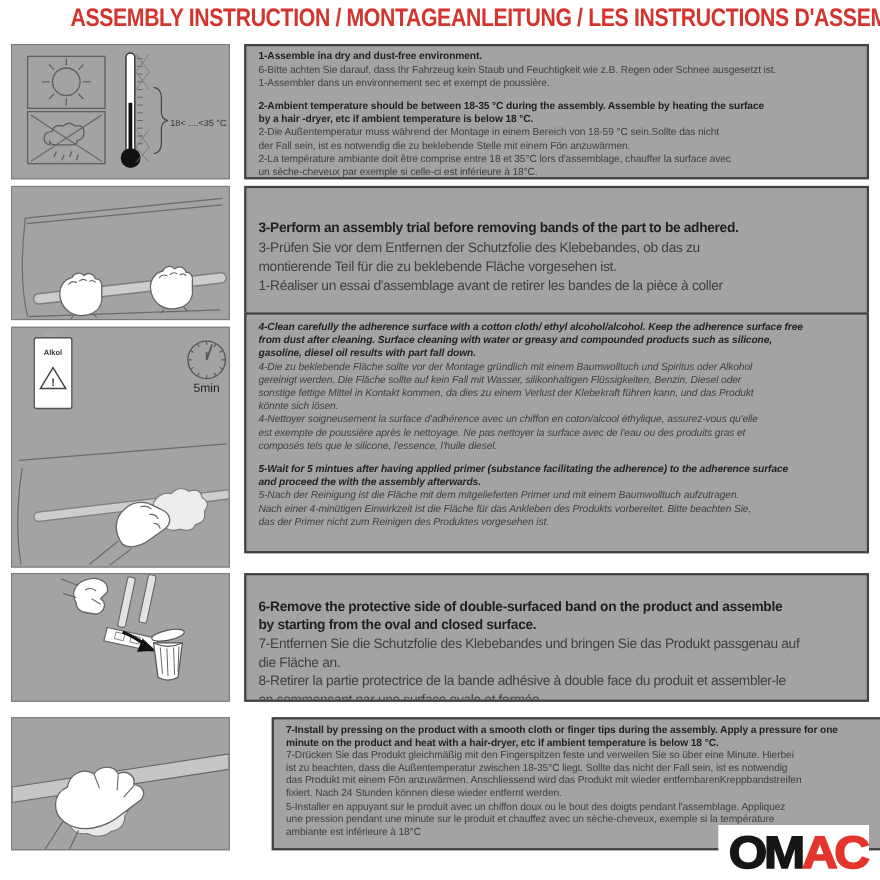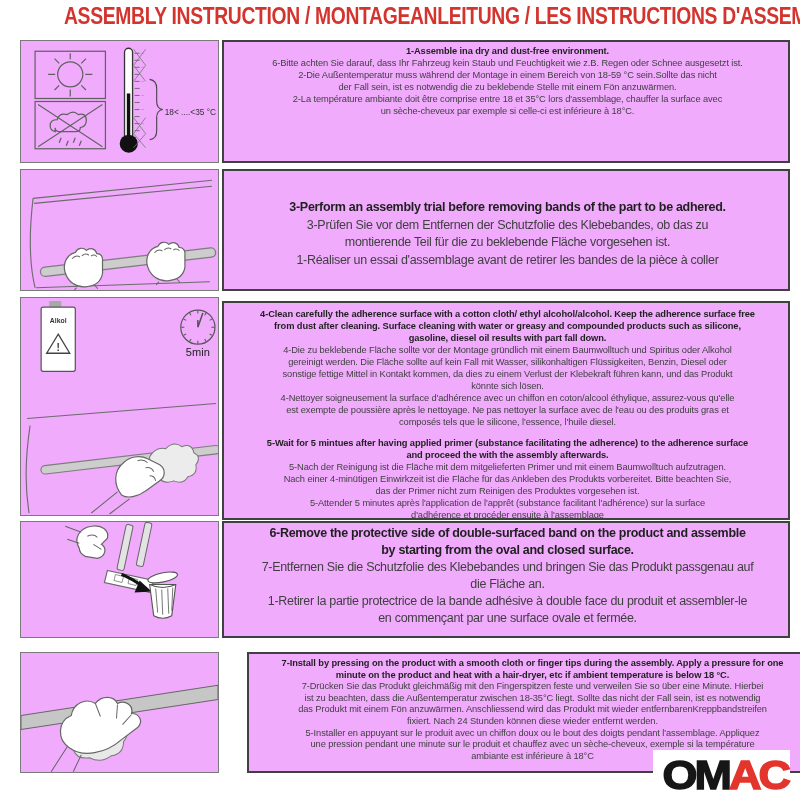--- a/index.html
+++ b/index.html
@@ -1,22 +1,22 @@
 <!DOCTYPE html>
 <html><head>
 <meta charset="utf-8">
 <style>
   html,body{margin:0;padding:0;background:#ffffff;}
   .page{position:relative;width:800px;height:800px;background:#fff;overflow:hidden;
         font-family:"Liberation Sans", sans-serif;}
   .header-title{position:absolute;top:3px;left:0;width:800px;text-align:center;margin:0;
         font-size:23px;font-weight:700;color:#d4342e;letter-spacing:-0.4px;
         transform:scaleX(0.84);transform-origin:50% 50%;white-space:nowrap;}
-  .cell{position:absolute;background:#f0abfc;box-sizing:border-box;overflow:hidden;text-align:center;}
-  .cell.left{left:20px;width:199px;border:1.5px solid #7a7a7a;}
+  .cell{position:absolute;background:#a3a3a3;box-sizing:border-box;overflow:hidden;}
+  .cell.left{left:10px;width:199px;border:1.5px solid #7a7a7a;}
   .cell.right{left:222px;width:568px;border:2px solid #404040;
         padding:3px 8px 0 11px;color:#3f3f3f;}
   .cell.right p{margin:0;white-space:pre-line;}
   .small{font-size:9.3px;line-height:12px;letter-spacing:-0.1px;}
   .big{font-size:12.5px;line-height:17.5px;letter-spacing:-0.3px;}
   .r4c{line-height:17px;}
   .r5c p{line-height:11.6px;}
   p.b{font-weight:700;color:#1f1f1f;}
   p.gap{margin-top:9px !important;}
   svg{display:block;width:100%;height:100%;}
@@ -56,20 +56,23 @@
         </g>
         <path d="M112,8 L124,24 M124,8 L112,24 M112,24 L124,40 M124,24 L112,40 M112,76 L124,92 M124,76 L112,92 M112,92 L124,106 M124,92 L112,106" stroke="#777" stroke-width="0.8" fill="none"></path>
         <path d="M128,38 q7,1 7,9 v13 q0,7 6,8 q-6,1 -6,8 v13 q0,8 -7,9" stroke="#444" stroke-width="1.1" fill="none"></path>
         <text x="143" y="73" font-size="8.2" fill="#333" textLength="51" lengthAdjust="spacingAndGlyphs">18&lt; ....&lt;35 °C</text>
       </g>
     </svg>
   </div>
   <div class="cell right small" style="top:40px;height:123px;">
     <p class="b">1-Assemble ina dry and dust-free environment.</p>
     <p>6-Bitte achten Sie darauf, dass Ihr Fahrzeug kein Staub und Feuchtigkeit wie z.B. Regen oder Schnee ausgesetzt ist.</p>
+    <p>1-Assembler dans un environnement sec et exempt de poussière.</p>
+    <p class="b gap">2-Ambient temperature should be between 18-35 °C  during the assembly. Assemble by heating the surface
+by a hair -dryer, etc if ambient temperature is below 18 °C.</p>
     <p>2-Die Außentemperatur muss während der Montage in einem Bereich von 18-59 °C  sein.Sollte das nicht
 der Fall sein, ist es notwendig die zu beklebende Stelle mit einem Fön anzuwärmen.</p>
     <p>2-La température ambiante doit être comprise entre 18 et 35°C lors d'assemblage, chauffer la surface avec
 un sèche-cheveux par exemple si celle-ci est inférieure à 18°C.</p>
   </div>
 
   <div class="cell left" style="top:169px;height:122px;">
     <svg viewBox="0 0 196 119">
       <defs>
         <g id="hand-fist">
@@ -116,38 +119,36 @@
       </g>
       <path d="M24,171 L194,151" stroke="#7d7d7d" stroke-width="9.5" stroke-linecap="round" fill="none"></path>
       <path d="M24,171 L194,151" stroke="#cdcdcd" stroke-width="7.2" stroke-linecap="round" fill="none"></path>
       <path d="M128,158 q6,-10 16,-8 q8,-8 16,-2 q10,-4 12,6 q8,4 2,12 q2,10 -8,12 q-4,8 -14,4 q-10,4 -16,-4 q-8,-2 -8,-10 z" fill="#ececec" stroke="#777" stroke-width="1"></path>
       <g>
         <path d="M100,196 C92,186 92,172 102,164 C108,158 118,156 126,160 L138,166 C144,170 144,178 138,182 L124,192 C116,198 106,200 100,196 Z" fill="#fff" stroke="#666" stroke-width="1.2"></path>
         <path d="M116,162 q6,-2 10,2 M124,169 q6,-1 8,4 M128,177 q5,0 6,5 M96,193 L70,214 M108,200 L88,215" fill="none" stroke="#666" stroke-width="1"></path>
       </g>
     </svg>
   </div>
-  <div class="cell right small" style="top:301px;height:219px;padding-top:5px;">
+  <div class="cell right small" style="top:284px;height:219px;padding-top:5px;font-style:italic;">
     <p class="b">4-Clean carefully the adherence surface with a cotton cloth/ ethyl alcohol/alcohol. Keep the adherence surface free
 from dust after cleaning. Surface cleaning with water or greasy and compounded products such as silicone,
 gasoline, diesel oil results with part fall down.</p>
     <p>4-Die zu beklebende Fläche sollte vor der Montage gründlich mit einem Baumwolltuch und Spiritus oder Alkohol
 gereinigt werden. Die Fläche sollte auf kein Fall mit Wasser, silikonhaltigen Flüssigkeiten, Benzin, Diesel oder
 sonstige fettige Mittel in Kontakt kommen, da dies zu einem Verlust der Klebekraft führen kann, und das Produkt
 könnte sich lösen.</p>
     <p>4-Nettoyer soigneusement la surface d'adhérence avec un chiffon en coton/alcool éthylique, assurez-vous qu'elle
 est exempte de poussière après le nettoyage. Ne pas nettoyer la surface avec de l'eau ou des produits gras et
 composés tels que le silicone, l'essence, l'huile diesel.</p>
     <p class="b gap">5-Wait for 5 mintues after having applied primer (substance facilitating the adherence) to the adherence surface
 and proceed the with the assembly afterwards.</p>
     <p>5-Nach der Reinigung ist die Fläche mit dem mitgelieferten Primer und mit einem Baumwolltuch aufzutragen.
 Nach einer 4-minütigen Einwirkzeit ist die Fläche für das Ankleben des Produkts vorbereitet. Bitte beachten Sie,
 das der Primer nicht zum Reinigen des Produktes vorgesehen ist.</p>
-    <p>5-Attender 5 minutes après l'application de l'apprêt (substance facilitant l'adhérence) sur la surface
-d'adhérence et procéder ensuite à l'assemblage</p>
   </div>
 
   <div class="cell left" style="top:521px;height:117px;">
     <svg viewBox="0 0 196 114">
       <g stroke="#666" stroke-width="1" fill="#e3e3e3">
         <rect x="100" y="2" width="7" height="46" rx="2" transform="rotate(12 103 25)"></rect>
         <rect x="119" y="0" width="7" height="44" rx="2" transform="rotate(12 122 22)"></rect>
       </g>
       <path d="M86,48 L132,58 L129,70 L83,60 Z" fill="#fff" stroke="#666" stroke-width="1.1"></path>
       <path d="M94,52 l8,2 -1.5,6 -8,-2 z M108,55 l8,2 -1.5,6 -8,-2 z" fill="none" stroke="#777" stroke-width="0.8"></path>
@@ -160,26 +161,26 @@
         <polygon points="118,58 130,69 113,70" fill="#111"></polygon>
       </g>
       <g stroke="#555" stroke-width="1.1" fill="#fff">
         <path d="M128,62 L132,93 q9,5 18,0 L154,62 Z"></path>
         <path d="M128,62 q13,6 26,0" fill="none"></path>
         <path d="M134,66 L136,90 M140,67 L141,92 M146,66 L147,91 M151,65 L150,88" fill="none" stroke-width="0.8"></path>
         <ellipse cx="141" cy="55" rx="15" ry="4.5" transform="rotate(-12 141 55)"></ellipse>
       </g>
     </svg>
   </div>
-  <div class="cell right big r4c" style="top:521px;height:117px;padding-top:2px;">
+  <div class="cell right big r4c" style="top:521px;height:117px;padding-top:20px;">
     <p class="b">6-Remove the protective side of double-surfaced band on the product and assemble
 by starting from the oval and closed surface.</p>
     <p>7-Entfernen Sie die Schutzfolie des Klebebandes und bringen Sie das Produkt passgenau auf
 die Fläche an.</p>
-    <p>1-Retirer la partie protectrice de la bande adhésive à double face du produit et assembler-le
+    <p>8-Retirer la partie protectrice de la bande adhésive à double face du produit et assembler-le
 en commençant par une surface ovale et fermée.</p>
   </div>
 
   <div class="cell left" style="top:652px;height:121px;">
     <svg viewBox="0 0 196 118">
       <polygon points="0,62 196,32 196,46 0,76" fill="#c6c6c6" stroke="#666" stroke-width="1"></polygon>
       <path d="M52,96 q-10,-12 2,-20 q-2,-12 12,-14 q10,-8 20,0 q14,-2 14,10 q10,6 2,16 q0,12 -12,14 q-10,8 -22,2 q-12,2 -16,-8 z" fill="#e8e8e8" stroke="#777" stroke-width="1"></path>
       <g>
         <path d="M48,94 C36,86 36,68 50,62 C52,50 64,44 74,50 C80,42 92,42 96,50 C104,46 112,52 110,60 C118,60 122,68 116,74 L100,86 C84,100 62,104 48,94 Z" fill="#fff" stroke="#666" stroke-width="1.2"></path>
         <path d="M74,50 L79,63 M96,51 L95,65 M110,61 L101,71 M30,118 L46,93 M52,118 L60,101" fill="none" stroke="#666" stroke-width="1"></path>

